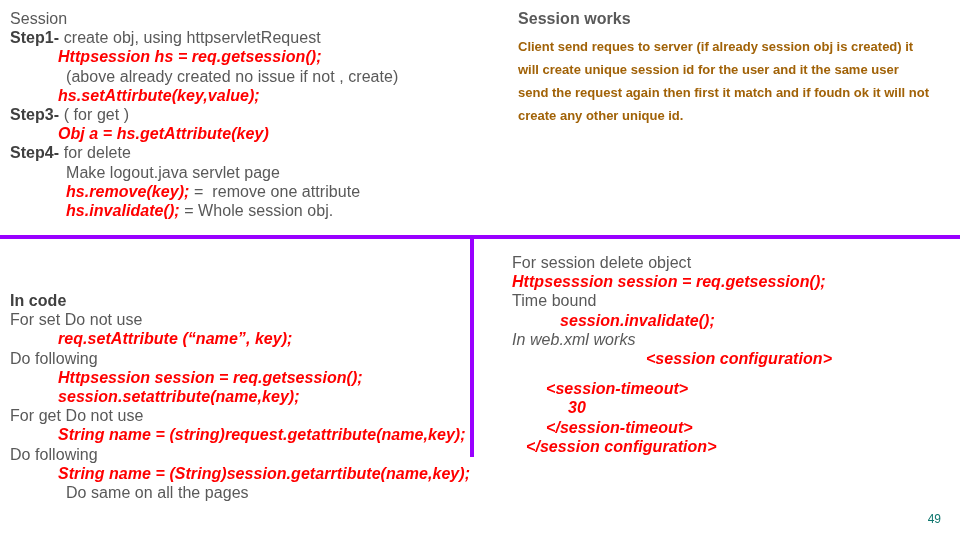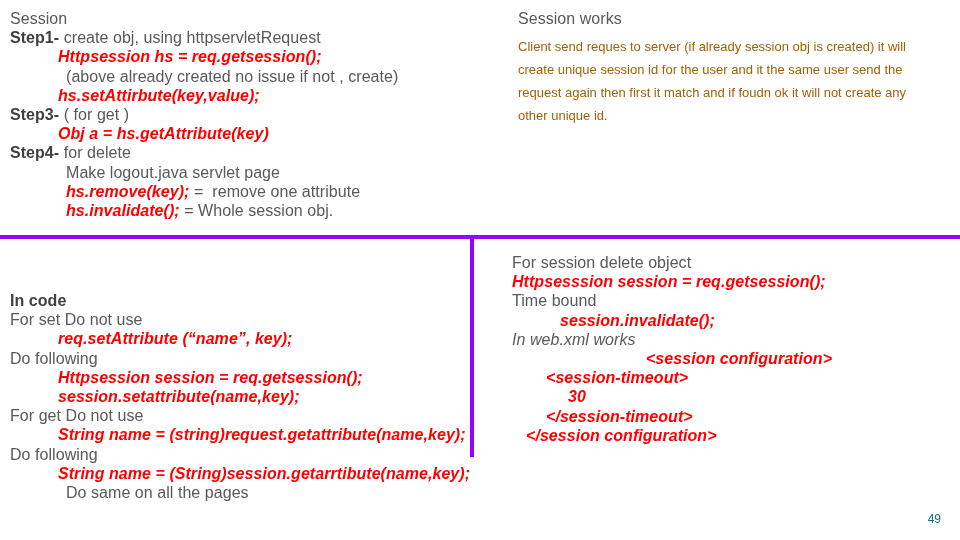--- a/index.html
+++ b/index.html
@@ -53,21 +53,21 @@
     color: #595959;
     font-style: normal;
     font-weight: normal;
   }
 
   
   .block {
     position: absolute;
   }
   #tl-block { left: 10px;  top: 9px;   width: 470px; }
-  #tr-block { left: 518px; top: 9px;   width: 430px; }
+  #tr-block { left: 518px; top: 9px;   width: 430px; font-weight: bold; }
   #bl-block { left: 10px;  top: 243px; width: 455px; }
   #br-block { left: 512px; top: 253px; width: 440px; }
 
   
   .para {
     font-size: 13px;
     line-height: 23px;
     color: #a16207;
     width: 414px;
     margin-top: 7px;
@@ -97,21 +97,21 @@
     right: 19px;
     bottom: 14px;
     font-size: 12px;
     color: #0f766e;
   }
 
   
   .ind1 { padding-left: 48px; }
   .ind2 { padding-left: 56px; }
   .ind-xml-1 { padding-left: 14px; text-align: center; }
-  .ind-xml-2 { padding-left: 34px; }
+  .ind-xml-2 { padding-left: 34px; margin-top: 11px; }
   .ind-xml-3 { padding-left: 56px; }
   .ind-xml-4 { padding-left: 34px; }
   .ind-xml-5 { padding-left: 14px; }
   .ind-inv  { padding-left: 48px; }
 </style>
 </head>
 <body>
 
 <div id="slide">
 

